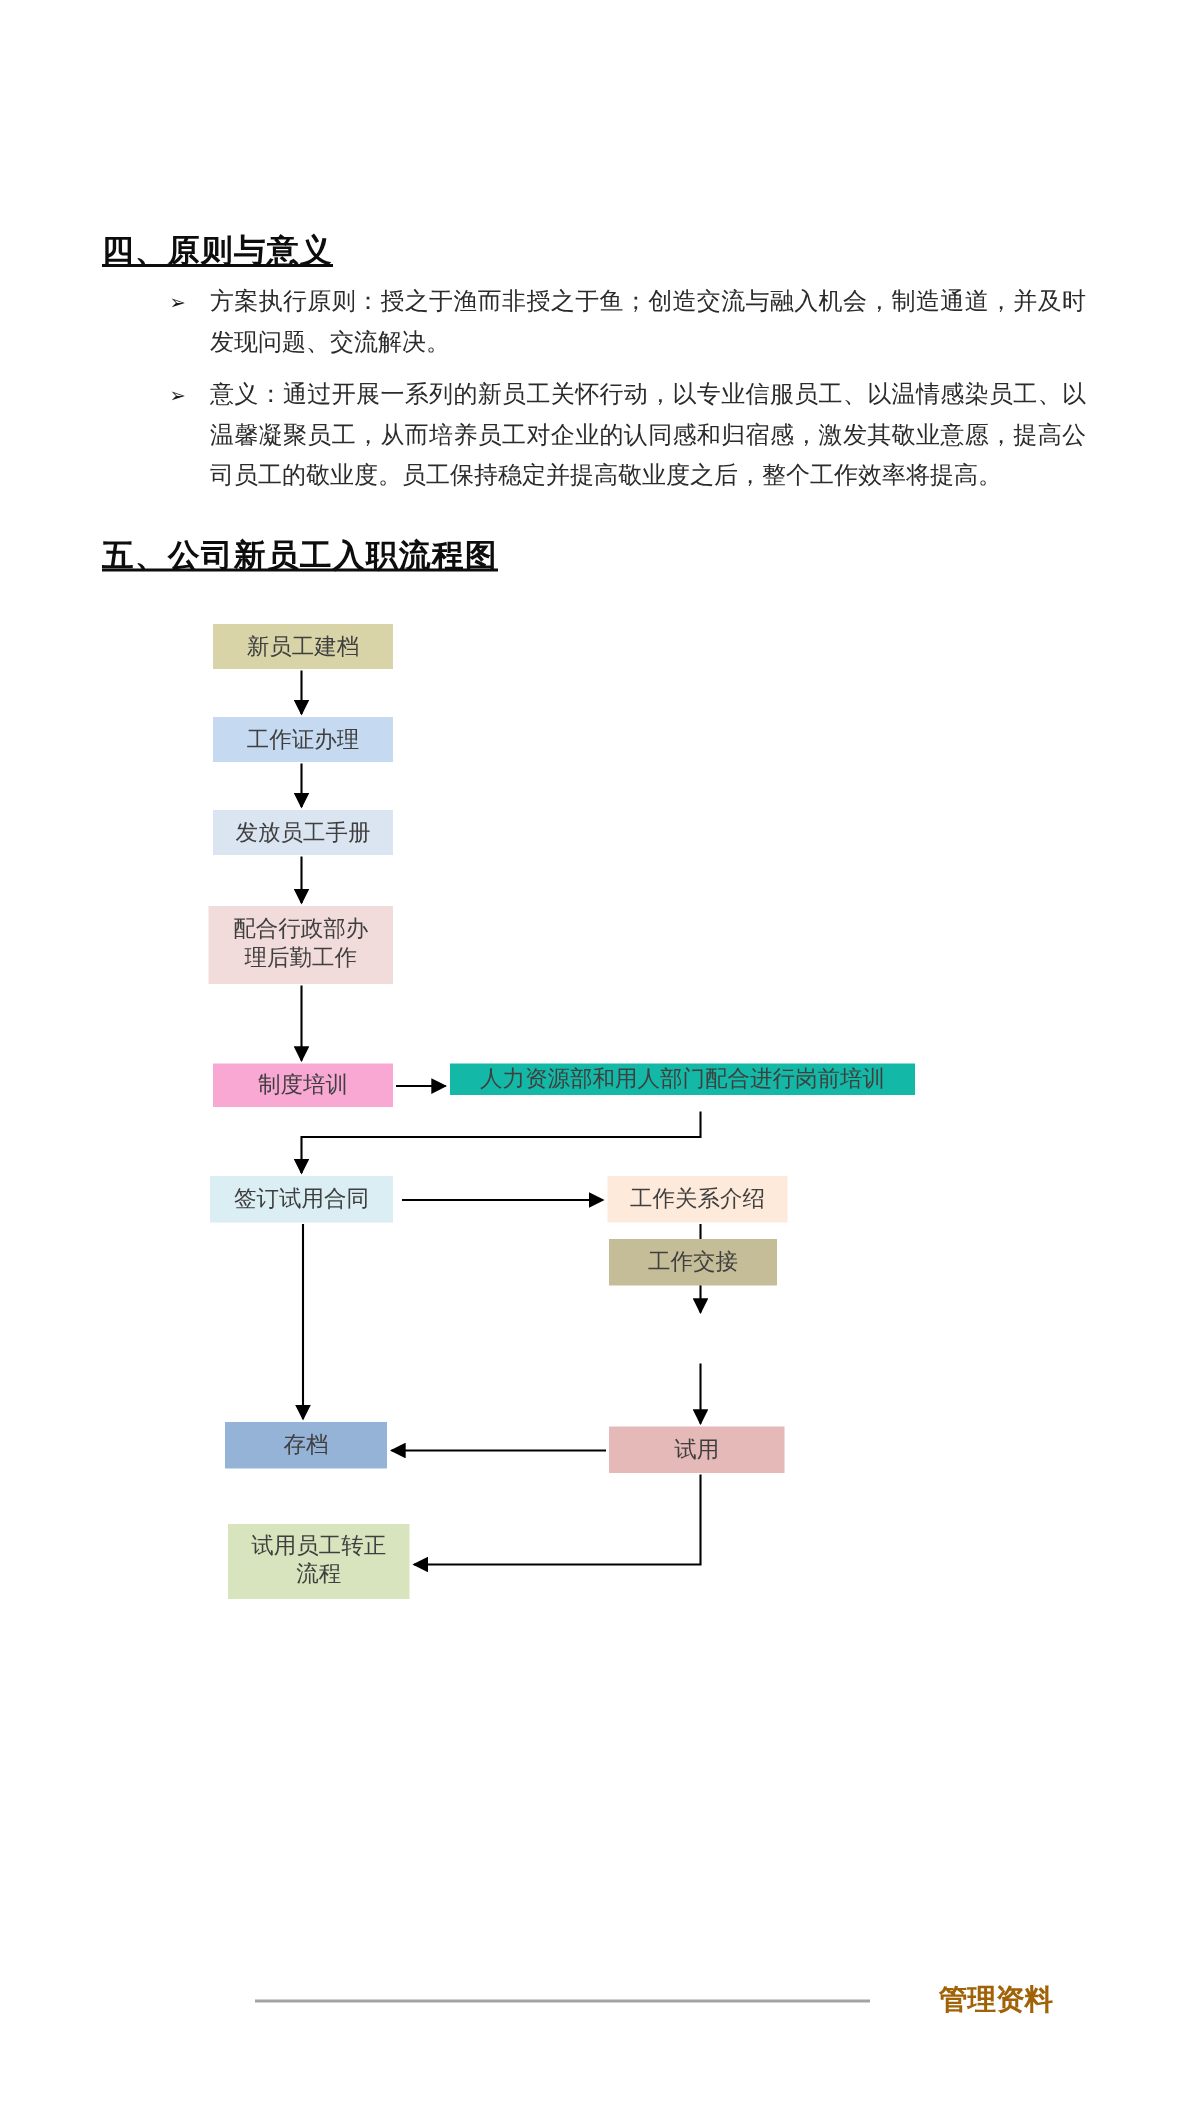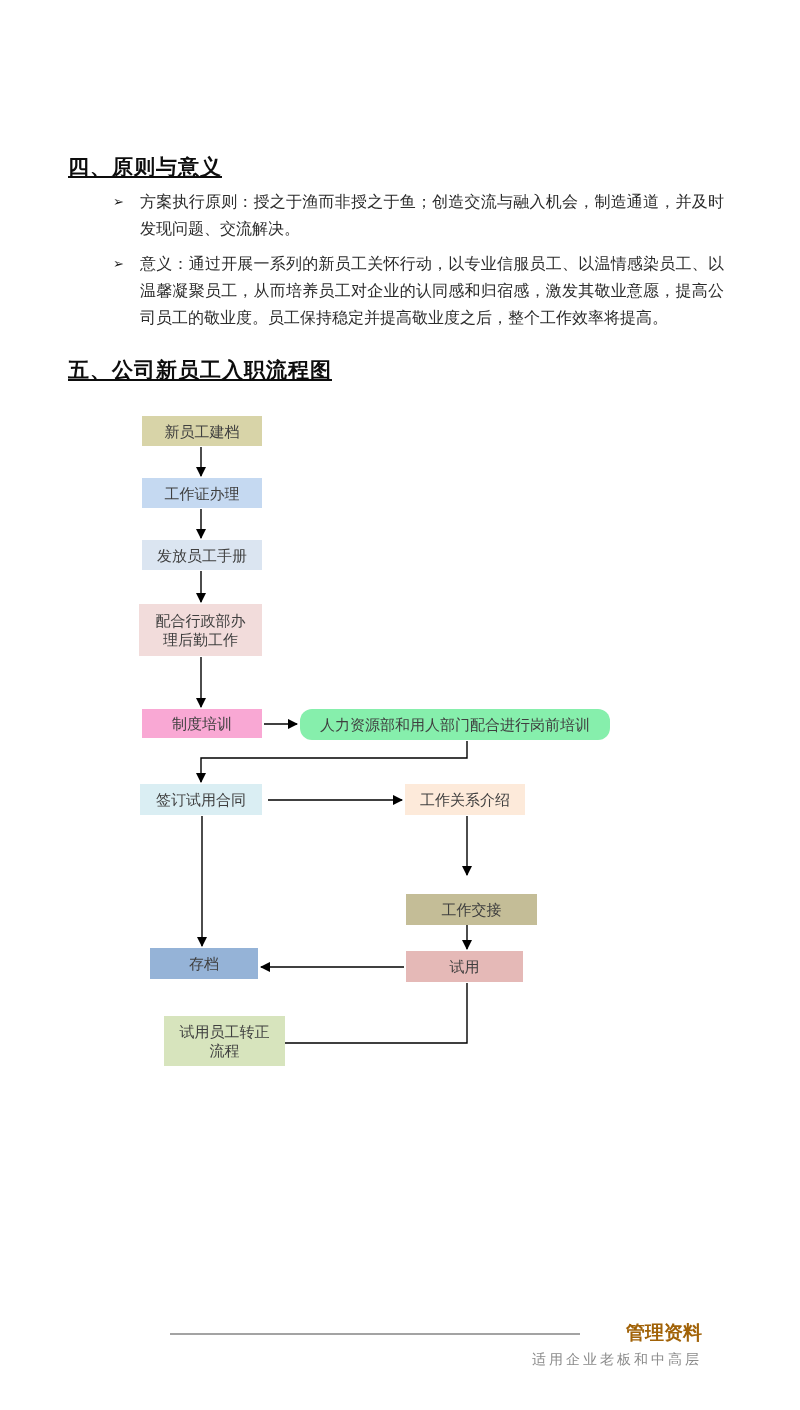--- a/index.html
+++ b/index.html
@@ -29,21 +29,21 @@
     text-align:justify;color:#2b2b2b;
   }
   .flowchart{position:absolute;left:0;top:0;width:800px;height:1100px;}
   .connector-layer{position:absolute;left:0;top:0;}
   .node{
     position:absolute;
     display:flex;align-items:center;justify-content:center;
     font-size:15px;color:#3f3f3f;text-align:center;
     line-height:19px;box-sizing:border-box;
   }
-  .node.tall{padding:0 13px;}
+  .node.tall{padding:0 13px;font-family:Liberation Serif, serif;}
   .footer-line{
     position:absolute;left:170px;top:1333px;width:410px;height:2px;
     background:#a3a3a3;
   }
   .footer-brand{
     position:absolute;left:430px;top:1320px;width:272px;
     text-align:right;font-size:19px;font-weight:bold;color:#a16207;
   }
   .footer-tagline{
     position:absolute;left:410px;top:1351px;width:292px;
@@ -95,33 +95,32 @@
     <div class="node" style="left: 142px; top: 416px; width: 120px; height: 30px; background-color: rgb(216, 212, 168);">新员工建档</div>
 
     <div class="node" style="left: 142px; top: 478px; width: 120px; height: 30px; background-color: rgb(197, 217, 241);">工作证办理</div>
 
     <div class="node" style="left: 142px; top: 540px; width: 120px; height: 30px; background-color: rgb(219, 229, 241); text-align: right;">发放员工手册</div>
 
     <div class="node tall" style="left: 139px; top: 604px; width: 123px; height: 52px; background-color: rgb(242, 220, 219);">配合行政部办理后勤工作</div>
 
     <div class="node" style="left: 142px; top: 709px; width: 120px; height: 29px; background-color: #f9a8d4;">制度培训</div>
 
-    <div class="node" style="left: 300px; top: 709px; width: 310px; height: 31px; background-color: #86efac; border-radius: 12px;">人力资源部和用人部门配合进行岗前培训</div>
+    <div class="node" style="left: 300px; top: 709px; width: 310px; height: 21px; background-color: #14b8a6;">人力资源部和用人部门配合进行岗前培训</div>
 
     <div class="node" style="left: 140px; top: 784px; width: 122px; height: 31px; background-color: rgb(218, 238, 243);">签订试用合同</div>
 
     <div class="node" style="left: 405px; top: 784px; width: 120px; height: 31px; background-color: rgb(253, 234, 218);">工作关系介绍</div>
 
-    <div class="node" style="left: 406px; top: 894px; width: 131px; height: 31px; background-color: rgb(196, 189, 151);">工作交接</div>
+    <div class="node" style="left: 406px; top: 826px; width: 112px; height: 31px; background-color: rgb(196, 189, 151);">工作交接</div>
 
     <div class="node" style="left: 150px; top: 948px; width: 108px; height: 31px; background-color: rgb(149, 179, 215);">存档</div>
 
     <div class="node" style="left: 406px; top: 951px; width: 117px; height: 31px; background-color: rgb(229, 185, 183);">试用</div>
 
-    <div class="node tall" style="left: 152px; top: 1016px; width: 121px; height: 50px; background-color: rgb(215, 228, 189); margin-left: 12px;">试用员工转正流程</div>
+    <div class="node tall" style="left: 152px; top: 1016px; width: 121px; height: 50px; background-color: rgb(215, 228, 189);">试用员工转正流程</div>
 
   </div>
 
   <div class="footer-line"></div>
   <div class="footer-brand">管理资料</div>
-  <div class="footer-tagline">适用企业老板和中高层</div>
 
 </div>
 
 </body></html>

